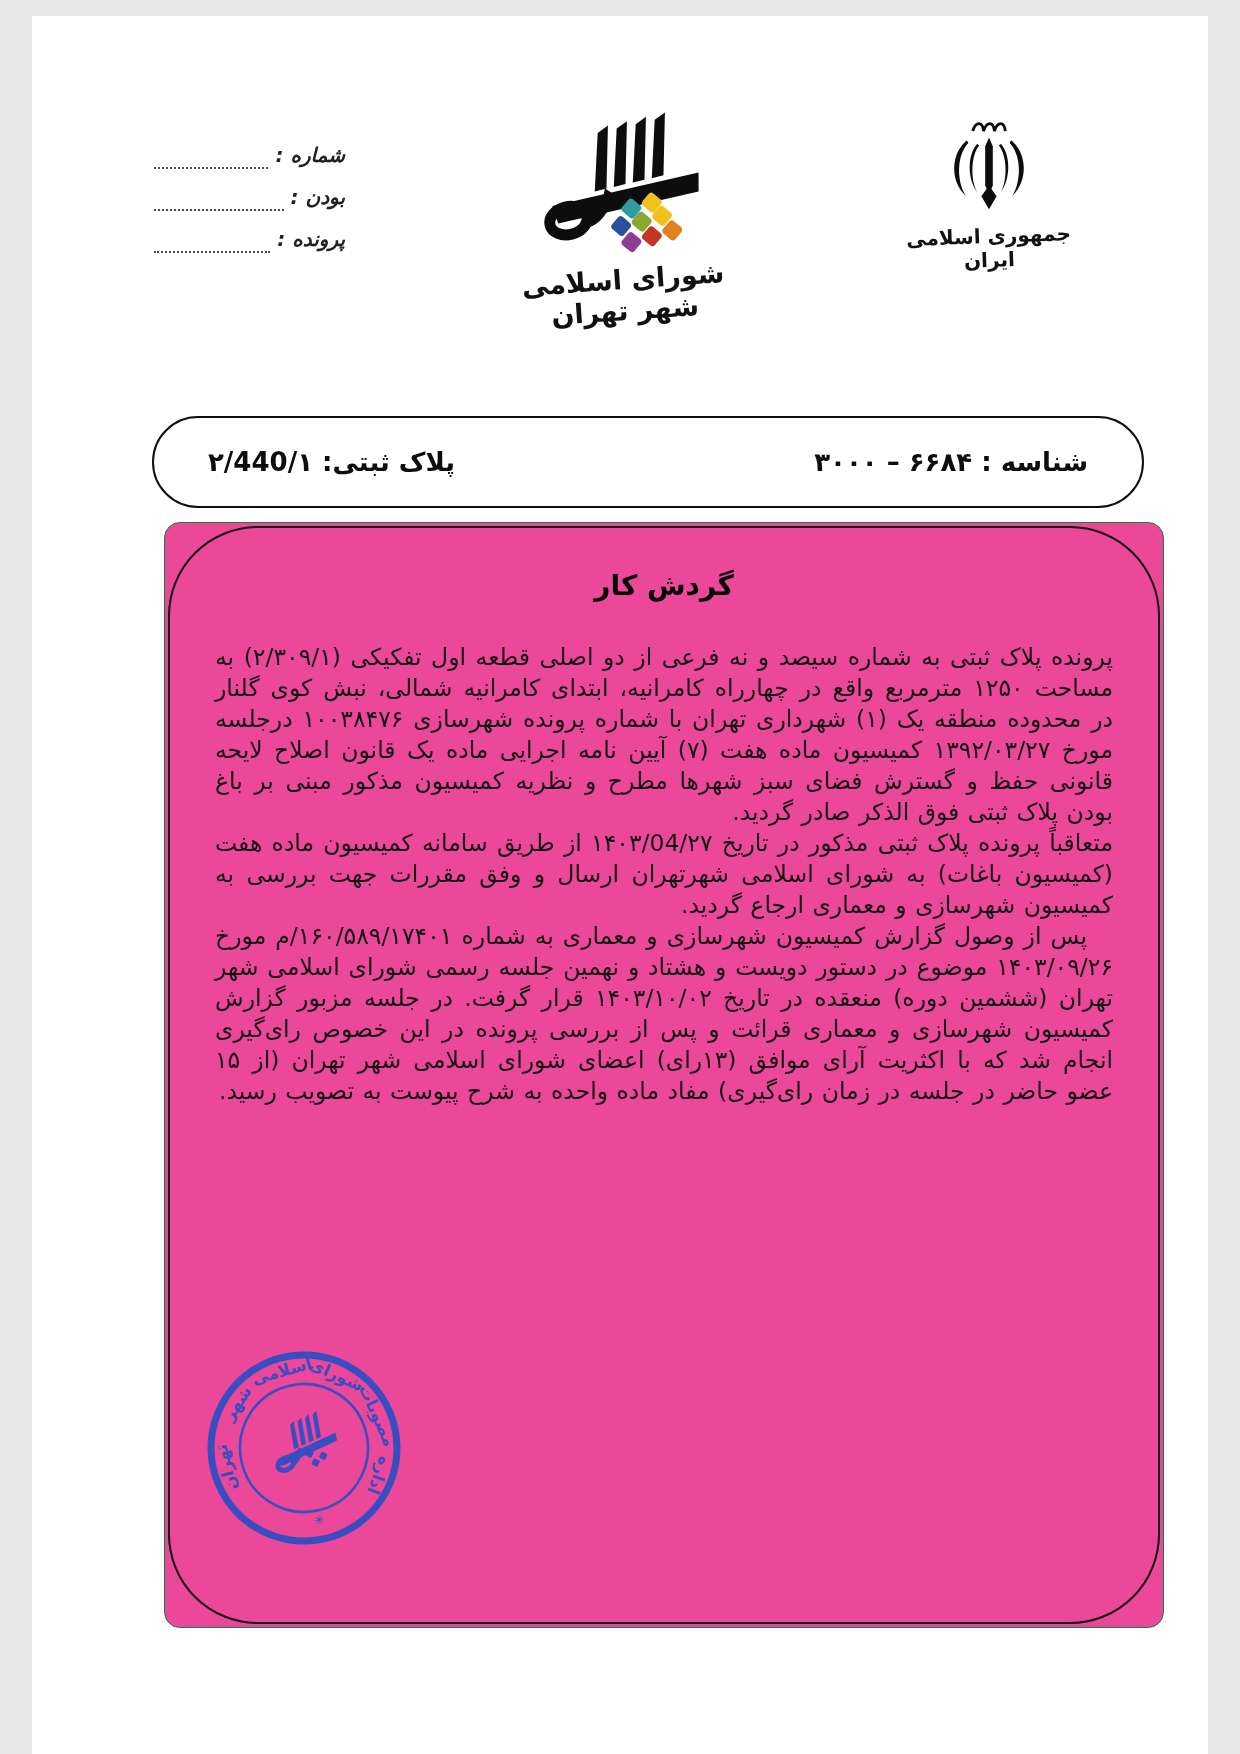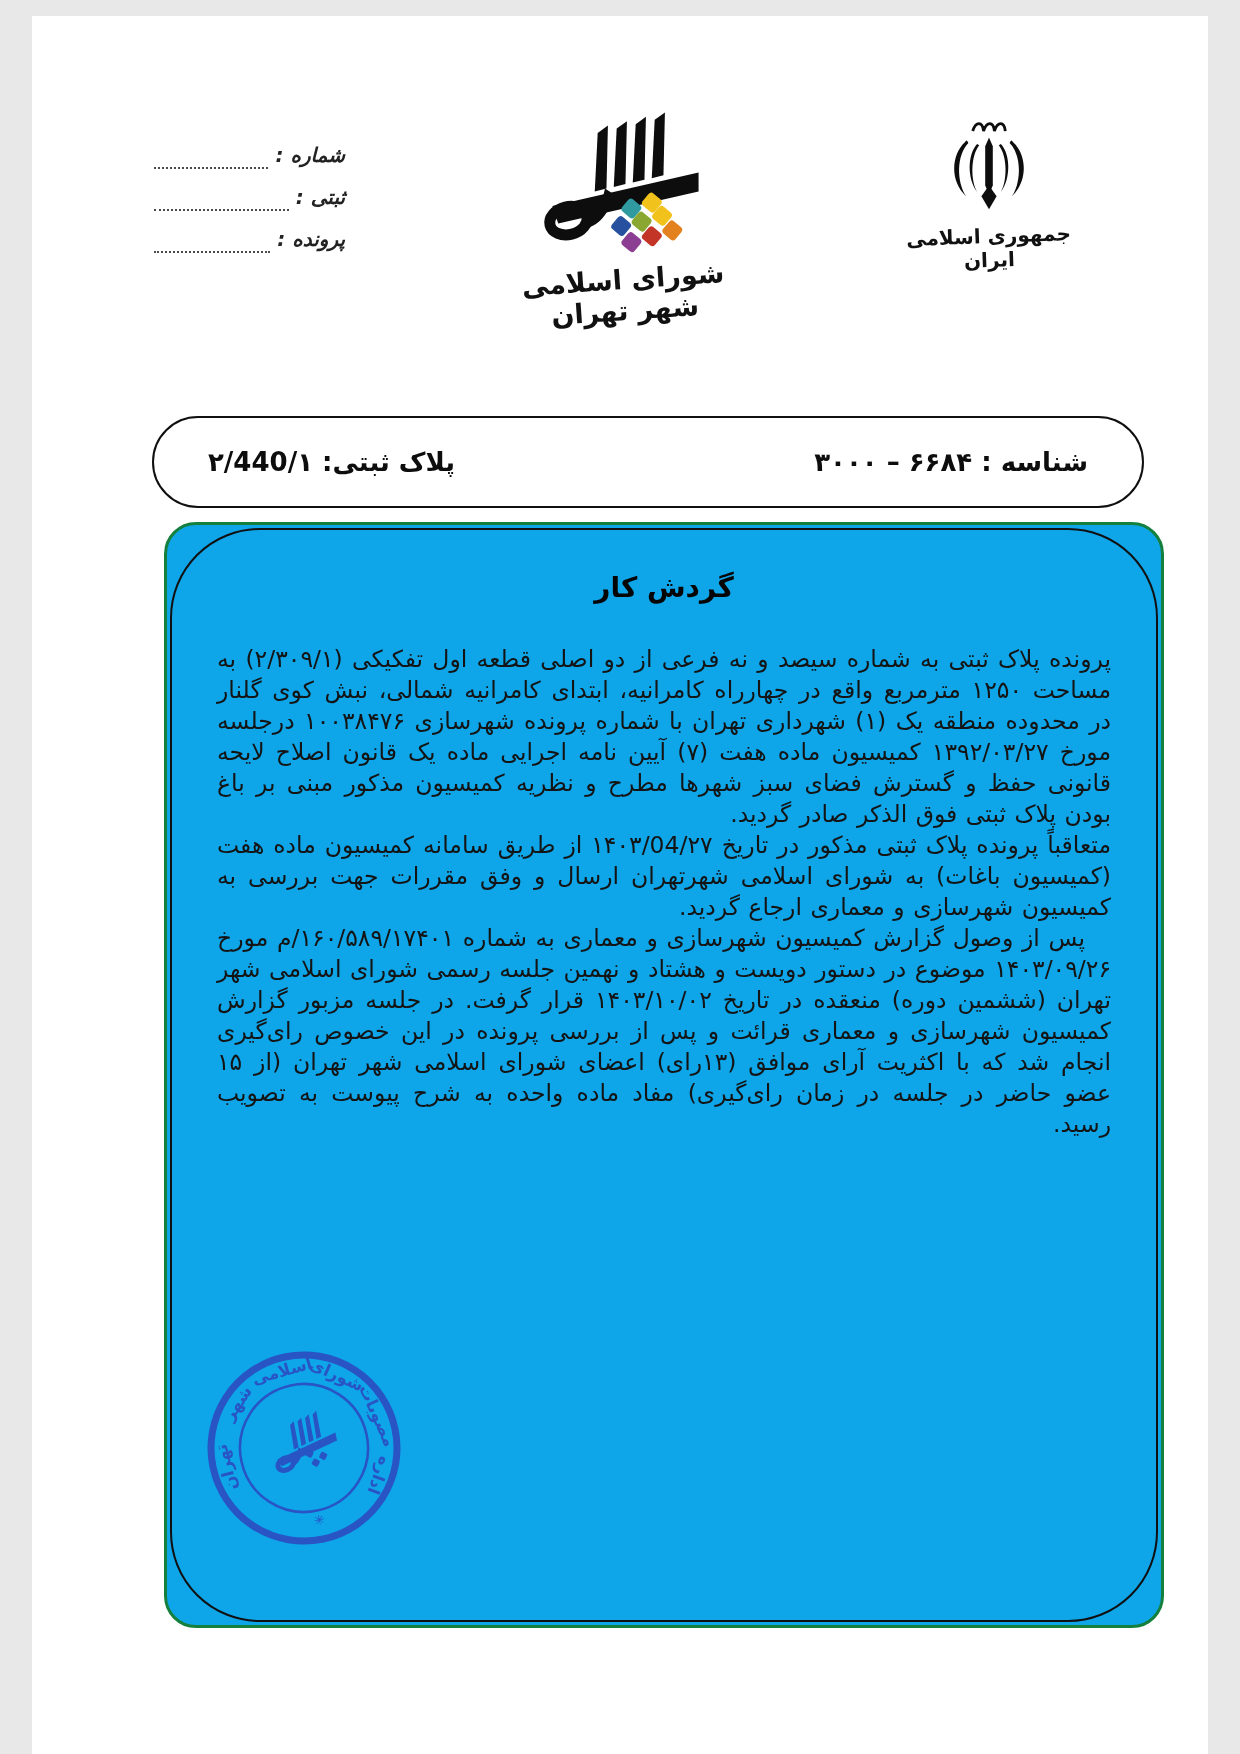--- a/index.html
+++ b/index.html
@@ -32,21 +32,21 @@
     position:absolute; left:120px; top:400px; width:992px; height:92px;
     border:2.5px solid #101010; border-radius:48px;
     display:flex; direction:rtl; justify-content:space-between; align-items:center;
     padding:0 54px; background:#fff;
   }
   .id-band span { font-size:26px; font-weight:bold; white-space:nowrap; color:#0d0d0d; }
 
   
   .main-box {
     position:absolute; left:132px; top:506px; width:1000px; height:1106px;
-    border:3px solid #15803d; border-radius:32px; background:#0ea5e9;
+    border:1px solid #15803d; border-radius:16px; background:#ec4899;
   }
   .main-box::before {
     content:""; position:absolute; inset:3px;
     border:2px solid #101010; border-radius:90px; pointer-events:none;
   }
   .box-content { position:absolute; inset:0; padding:30px 50px 0 50px; direction:rtl; }
   .doc-title { text-align:center; font-size:28px; font-weight:bold; margin:16px 0 40px 0; color:#050505; }
   .doc-body p {
     font-size:23.5px; line-height:31px; text-align:justify;
     color:#141414; margin:0; word-spacing:1px;
@@ -62,21 +62,21 @@
 <body>
 
 <div class="page">
 
   <div class="fields">
     <div class="field-row">
       <span class="field-label">شماره :</span>
       <span class="field-dots"></span>
     </div>
     <div class="field-row">
-      <span class="field-label">ثبتی :</span>
+      <span class="field-label">بودن :</span>
       <span class="field-dots"></span>
     </div>
     <div class="field-row">
       <span class="field-label">پرونده :</span>
       <span class="field-dots"></span>
     </div>
   </div>
 
   <div class="council-logo">
     <span>

